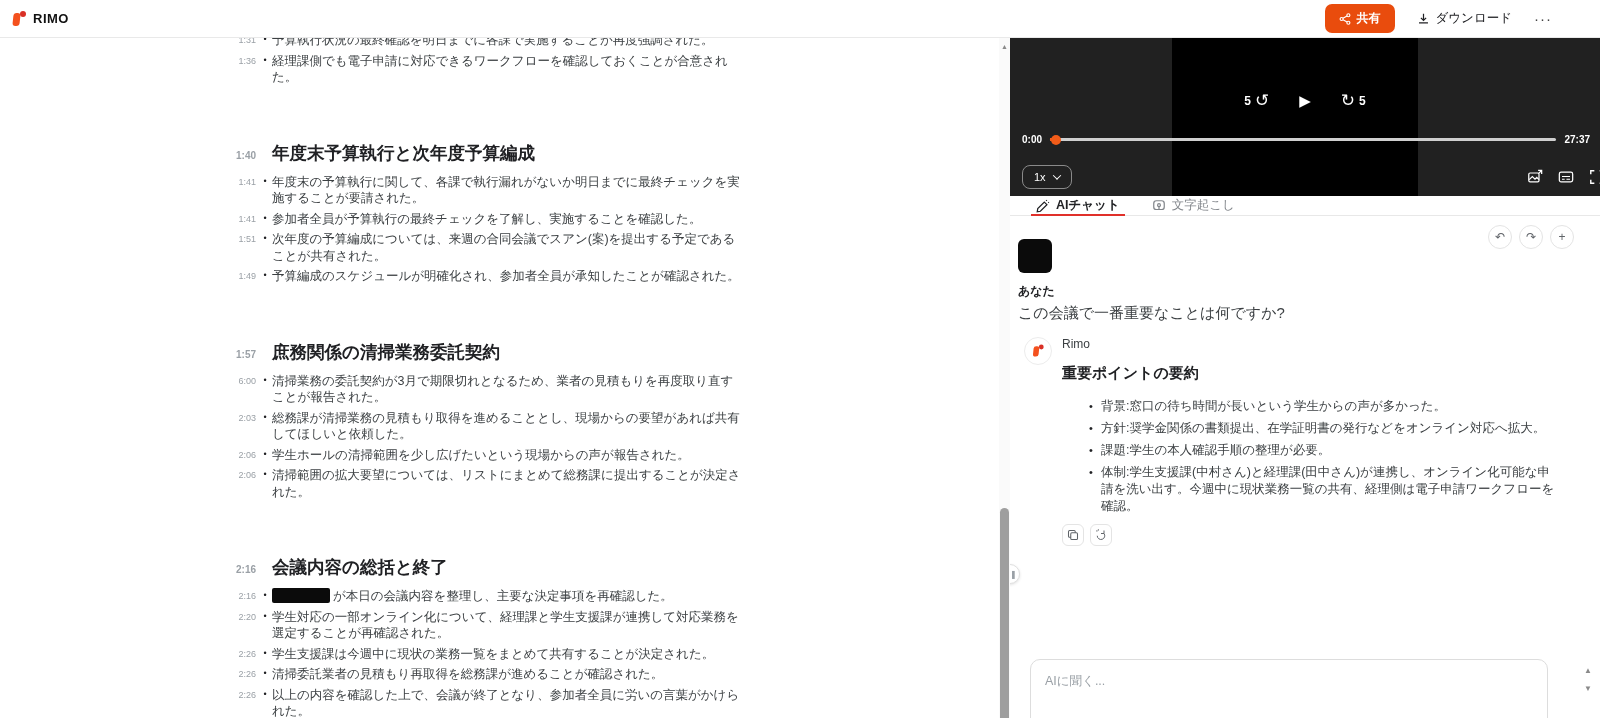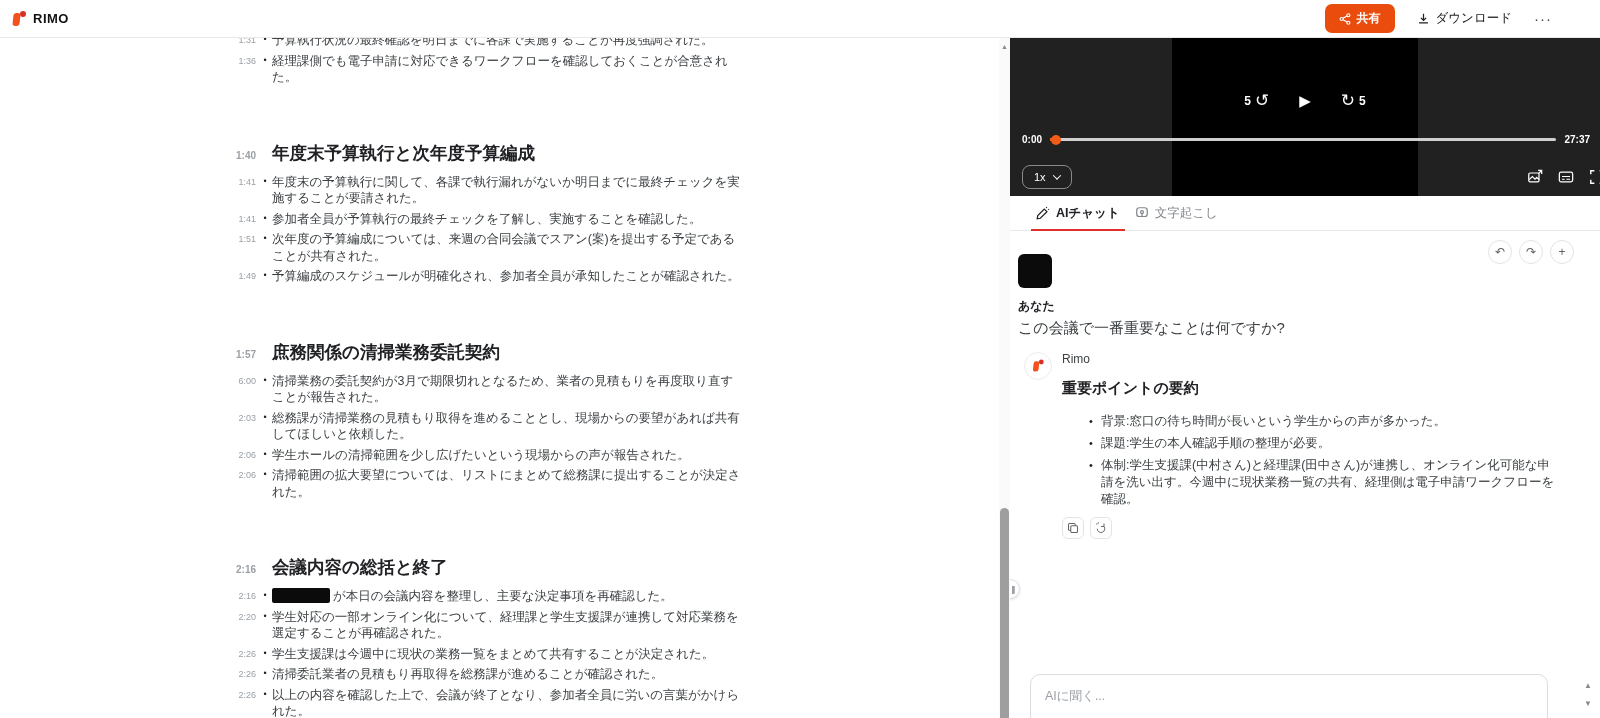--- a/index.html
+++ b/index.html
@@ -68,22 +68,22 @@
   .vc-bottom { position:absolute; bottom:7px; left:12px; right:-5px; display:flex; align-items:center;
     justify-content:space-between; }
   .btn-speed { display:flex; align-items:center; gap:8px; border:1px solid #8a8a8a; border-radius:8px;
     background:none; color:#fff; font-size:11px; padding:5px 11px; cursor:pointer; }
   .chev { width:6px; height:6px; border-right:1.5px solid #fff; border-bottom:1.5px solid #fff;
     transform:rotate(45deg) translate(-1px,-1px); }
   .vc-icons { display:flex; gap:15px; align-items:center; }
   .vc-icons .vicon { background:none; border:none; cursor:pointer; height:16px; }
 
   
-  .tabs { height:35px; border-bottom:1px solid #e8e8e8; display:flex; align-items:stretch;
-    padding-left:26px; gap:15px; background:#fff; flex:0 0 auto; }
+  .tabs { height:20px; border-bottom:1px solid #e8e8e8; display:flex; align-items:stretch;
+    padding-left:26px; gap:32px; background:#fff; flex:0 0 auto; }
   .tab { display:flex; gap:6px; align-items:center; font-size:12.5px; position:relative; cursor:pointer; }
   .tab.active { color:#202124; font-weight:bold; }
   .tab.active::after { content:''; position:absolute; bottom:-1px; left:-5px; right:-5px; height:2px;
     background:#E0302A; }
   .tab.inactive { color:#82868b; }
 
   
   .chat { position:relative; flex:1; overflow:hidden; }
   .chat-actions { position:absolute; top:9px; right:26px; display:flex; gap:7px; }
   .mini-btn { width:24px; height:24px; border:1px solid #e4e4e4; border-radius:12px; background:#fff;
@@ -364,20 +364,21 @@
     <div class="msg-rimo">
       <div class="avatar-rimo">
         <span class="logo-mark" style="transform:scale(.8)"></span>
       </div>
       <div class="rimo-content">
         <div class="msg-name" style="font-weight:normal;color:#3c4043">Rimo</div>
         <div class="rimo-heading">重要ポイントの要約</div>
         <ul class="chat-ul">
           <ul class="chat-sub">
               <li class="chat-li">背景:窓口の待ち時間が長いという学生からの声が多かった。</li>
+              <li class="chat-li">方針:奨学金関係の書類提出、在学証明書の発行などをオンライン対応へ拡大。</li>
               <li class="chat-li">課題:学生の本人確認手順の整理が必要。</li>
               <li class="chat-li">体制:学生支援課(中村さん)と経理課(田中さん)が連携し、オンライン化可能な申請を洗い出す。今週中に現状業務一覧の共有、経理側は電子申請ワークフローを確認。</li>
             </ul>
         </ul>
         <div class="rimo-tools">
           <button class="tool-btn">
             <span>
               <svg width="12" height="12" viewBox="0 0 16 16" fill="none" stroke="#5f6368" stroke-width="1.4">
                 <rect x="5" y="5" width="9" height="9" rx="1.5"></rect>
                 <path d="M11 5V3.5A1.5 1.5 0 009.5 2h-6A1.5 1.5 0 002 3.5v6A1.5 1.5 0 003.5 11H5"></path>

